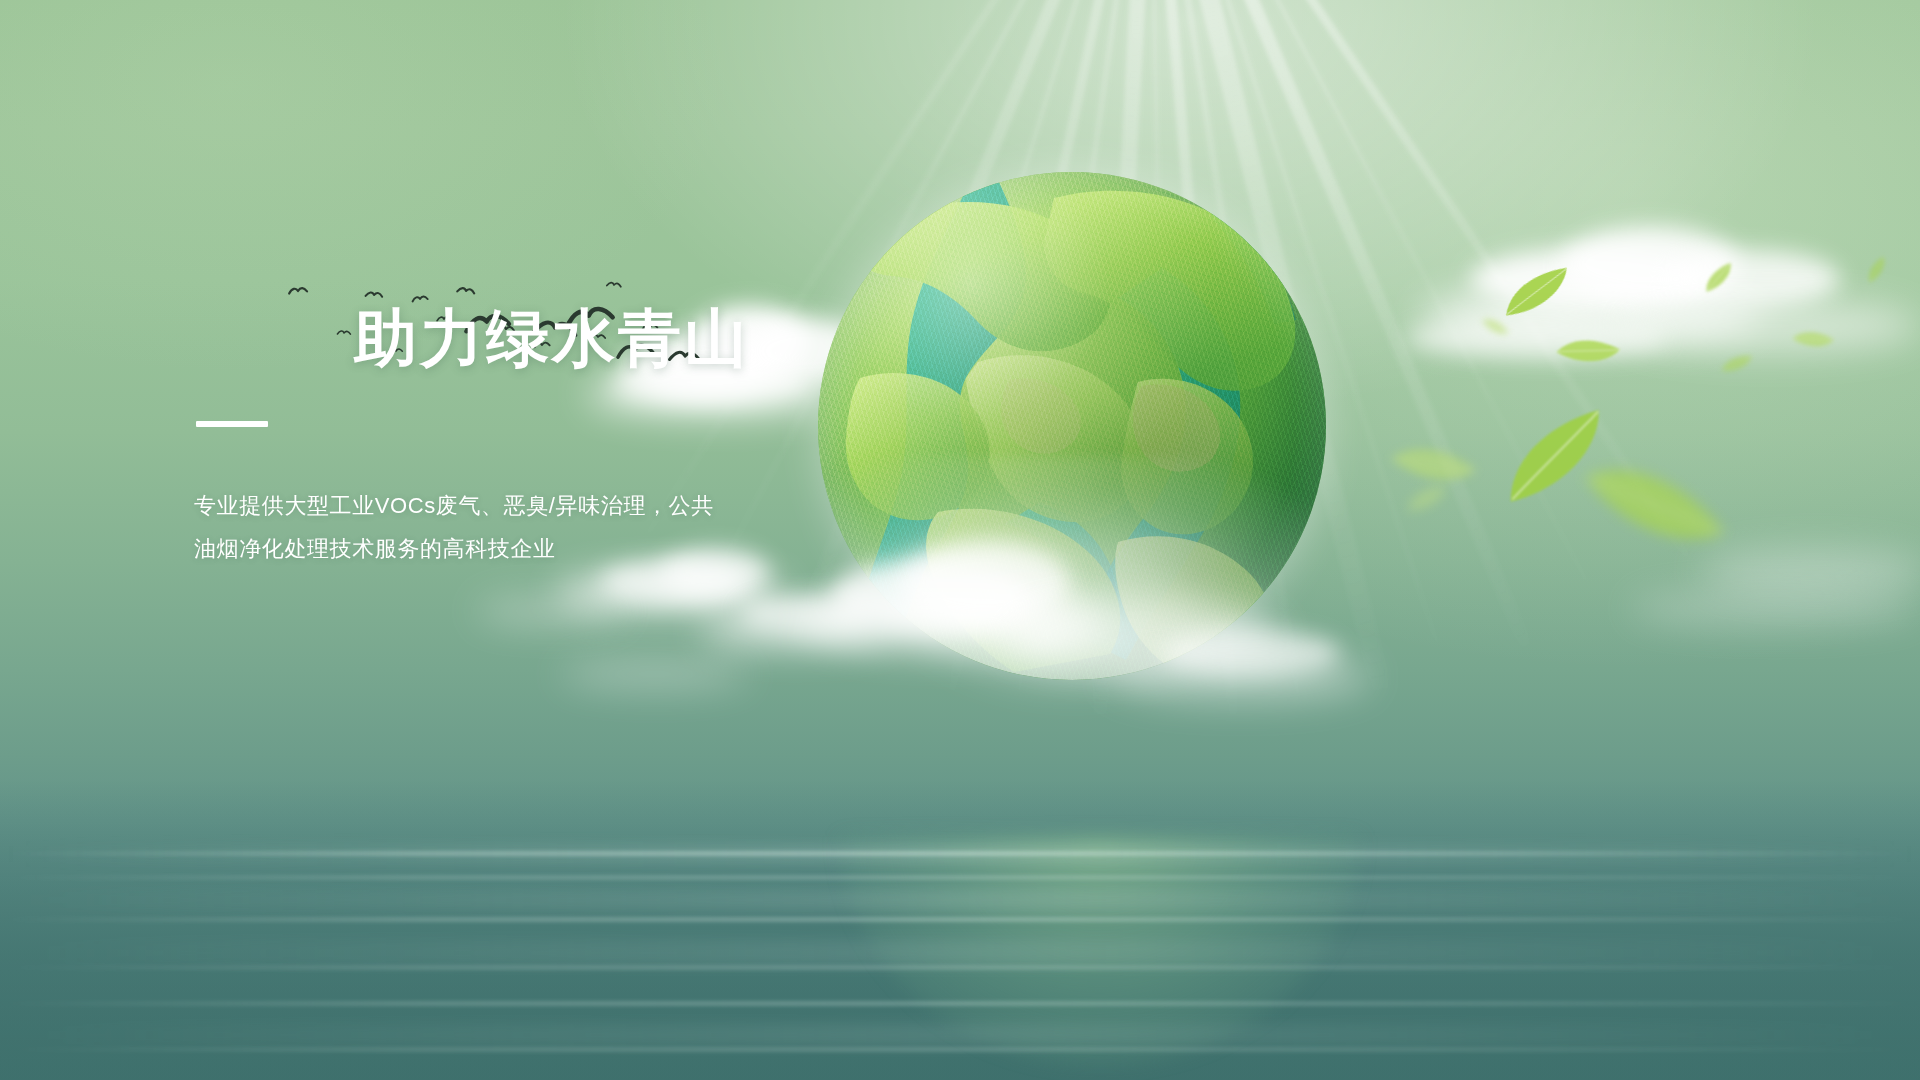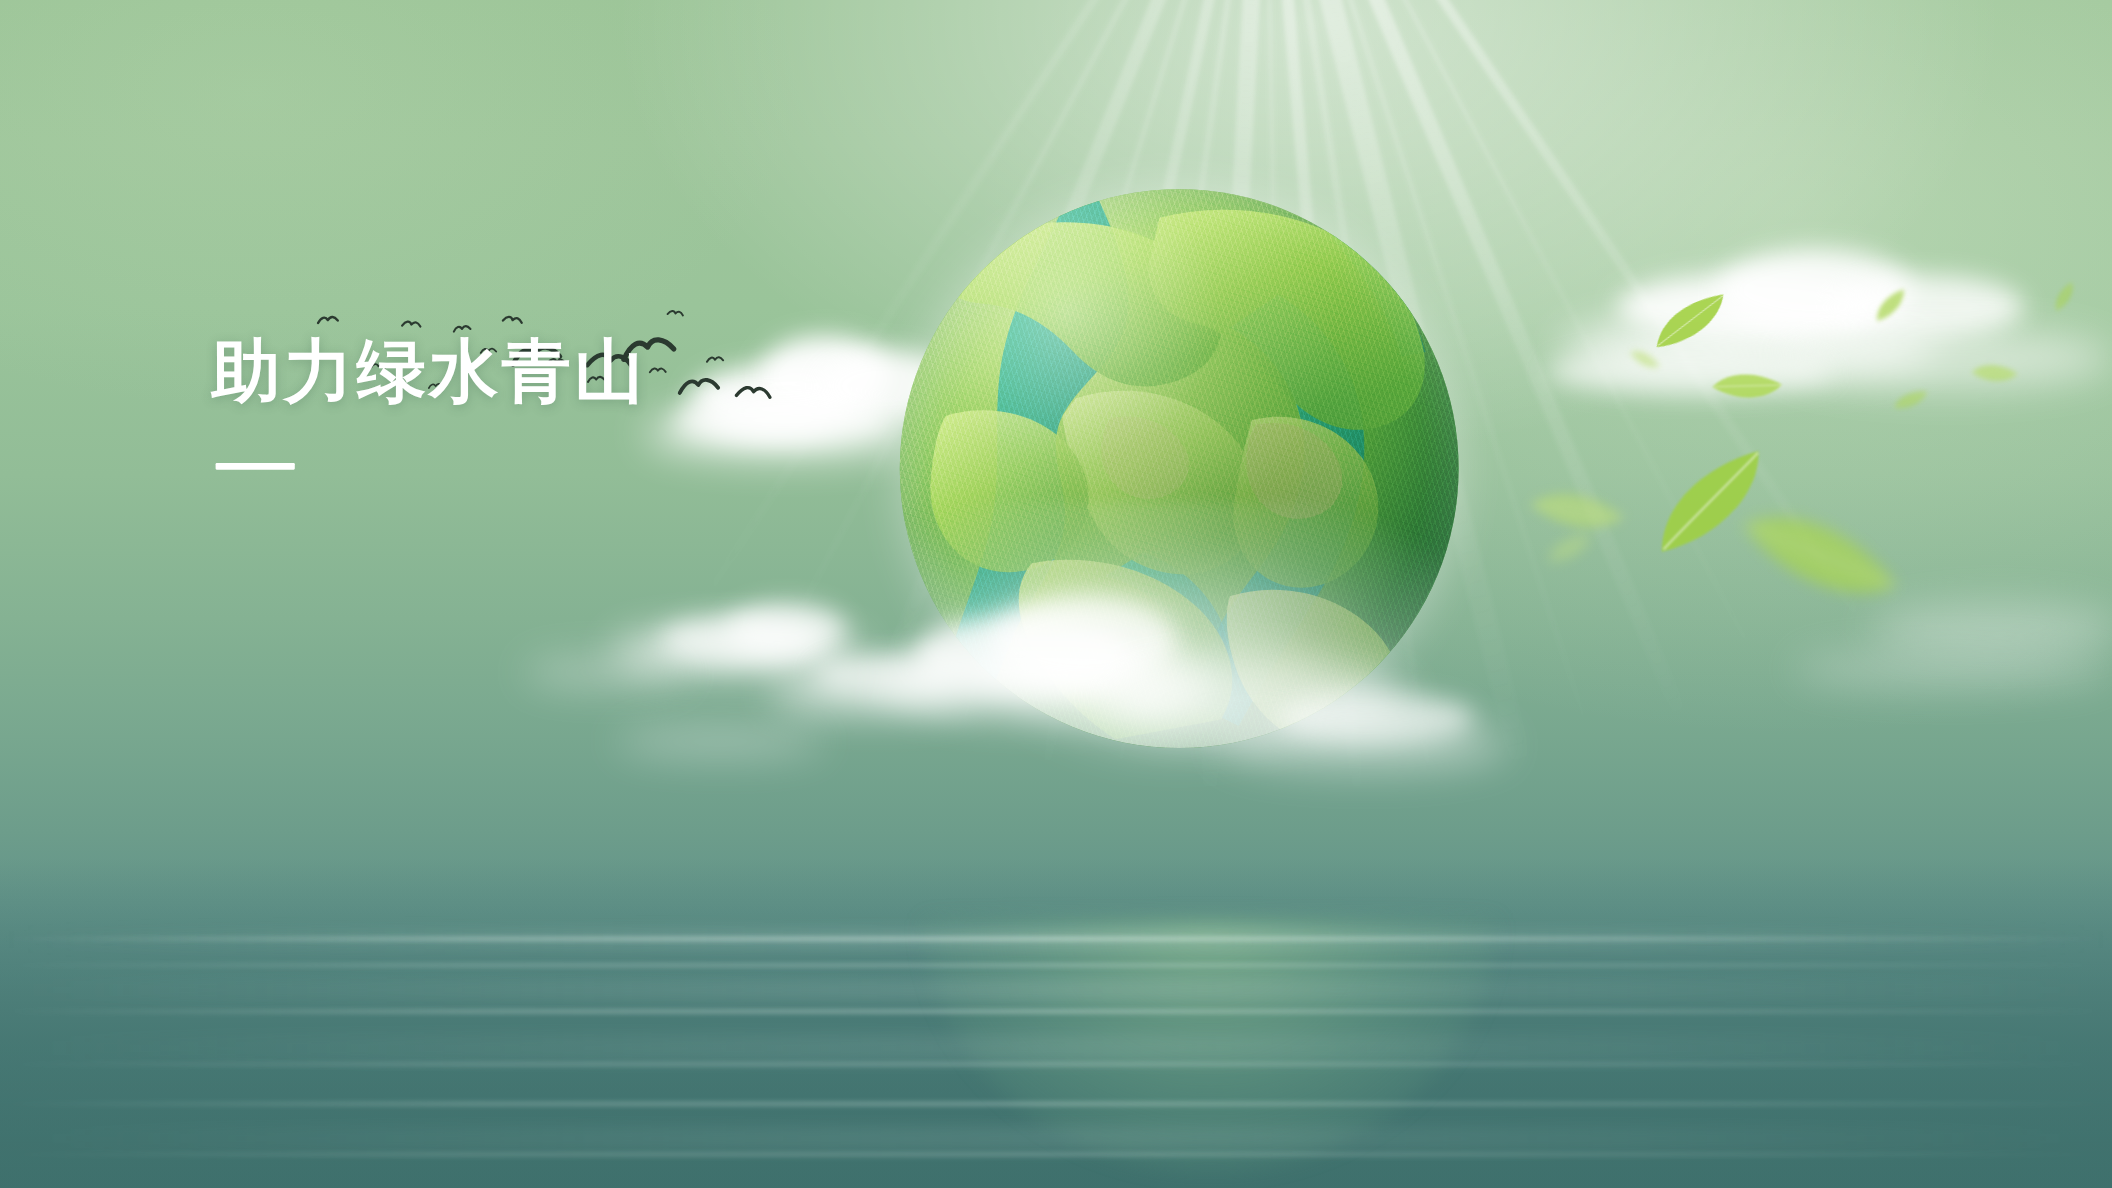--- a/index.html
+++ b/index.html
@@ -111,20 +111,21 @@
   
   .copy{position:absolute;left:192px;top:300px;width:720px;}
   .headline{
     color:#ffffff;
     font-size:63px;
     font-weight:700;
     line-height:1.22;
     letter-spacing:3px;
     margin:0;
     text-shadow:0 2px 10px rgba(40,80,60,.25);
+    text-align:center;
   }
   .headline .l2{display:block;}
   .divider{
     width:72px;height:6px;background:#ffffff;margin:44px 0 0 4px;border-radius:1px;
   }
   .para{
     margin:58px 0 0 2px;
     color:#ffffff;
     font-size:22px;
     line-height:1.95;
@@ -415,15 +416,16 @@
     <div class="wave" style="top:222px;opacity:.65"></div>
     <div class="wave-band" style="top:244px;height:22px;opacity:.5"></div>
     <div class="wave" style="top:268px;opacity:.45"></div>
   </div>
 
   <div class="copy">
     <h1 class="headline">
       <span>助力绿水青山</span>
     </h1>
     <div class="divider"></div>
+    <p class="para">专业提供大型工业VOCs废气、恶臭/异味治理，公共油烟净化处理技术服务的高科技企业</p>
   </div>
 
 </div>
 
 </body></html>

